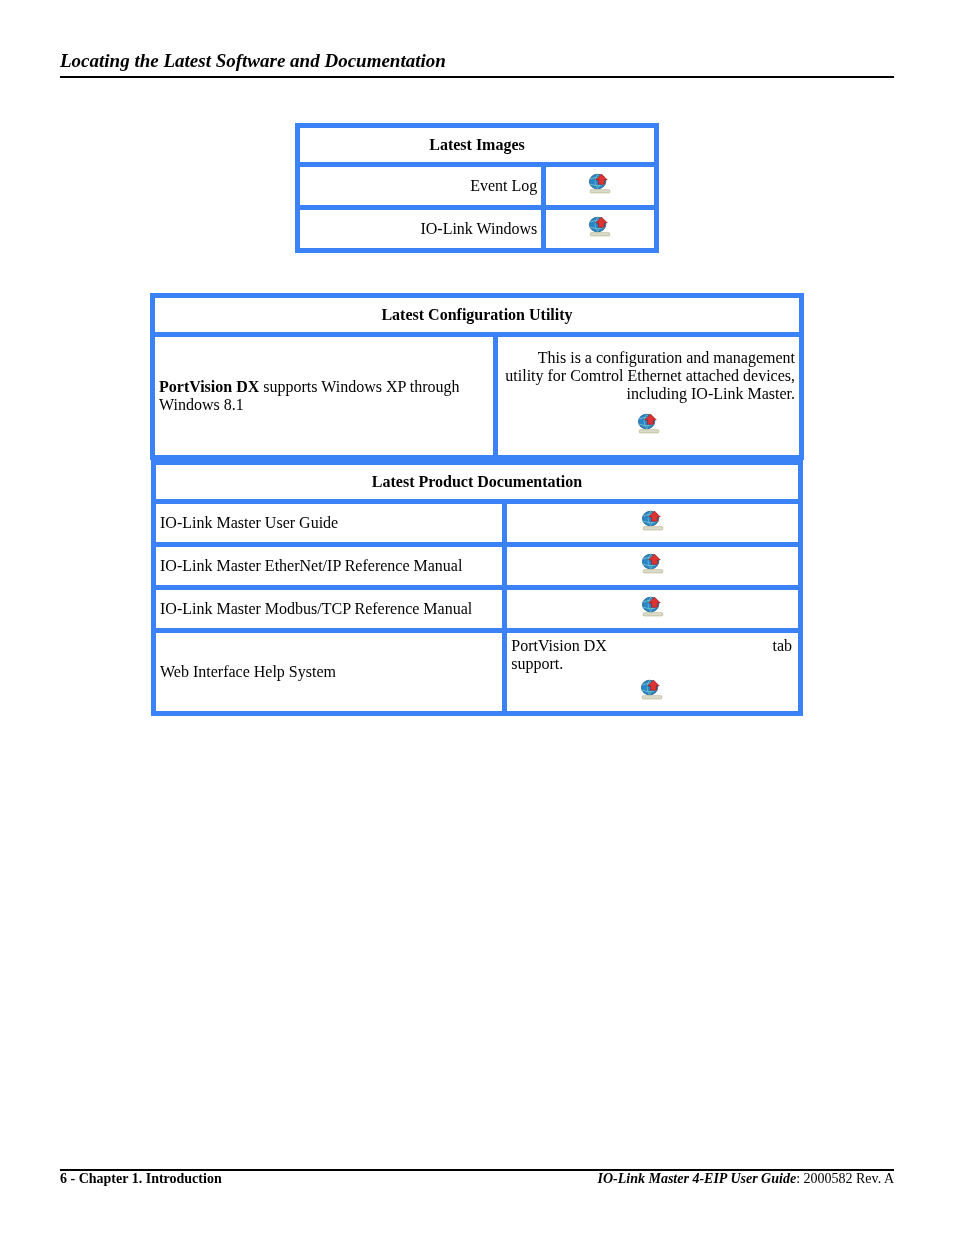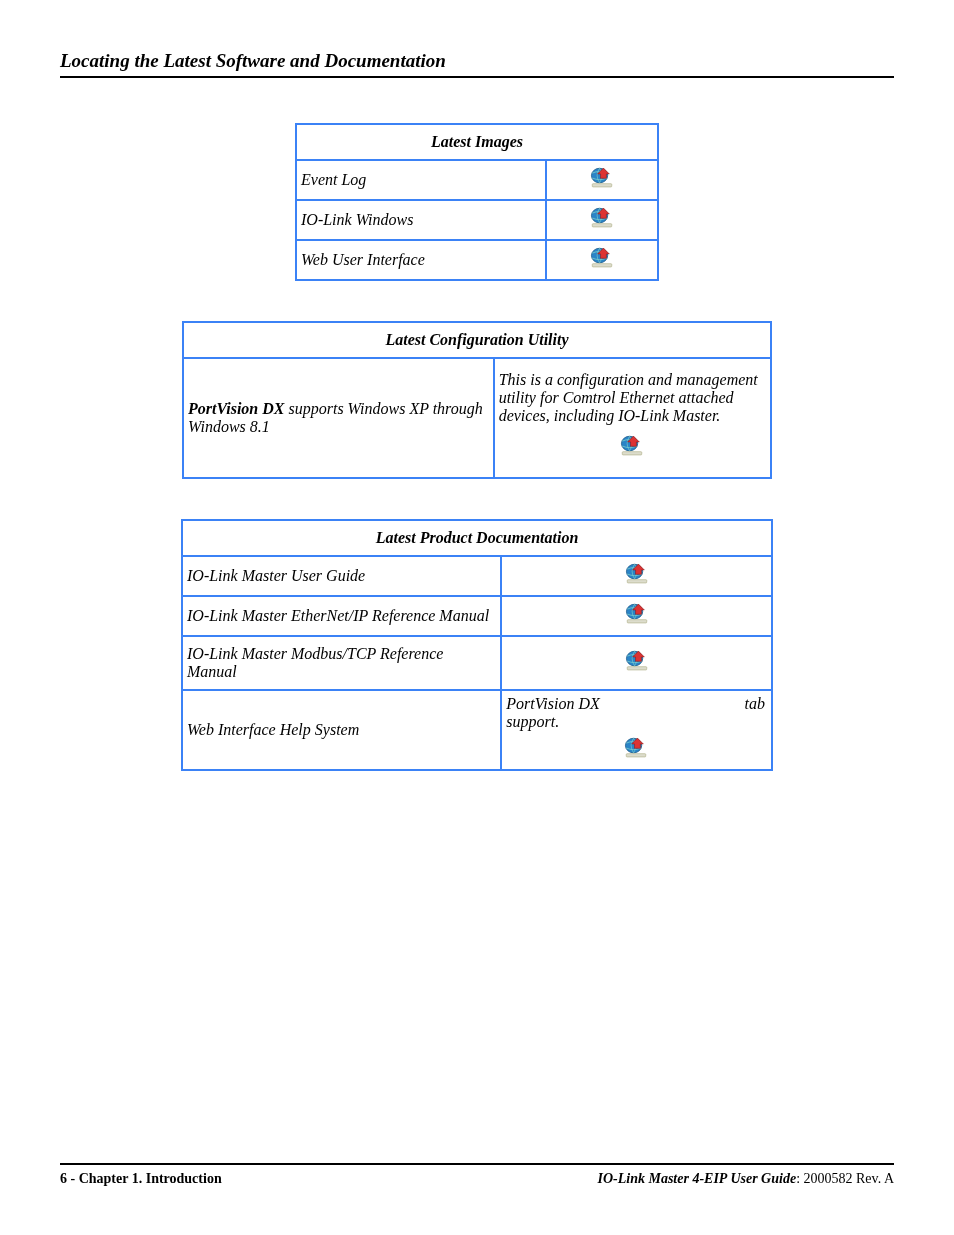--- a/index.html
+++ b/index.html
@@ -31,22 +31,21 @@
   }
   .tables-area {
     margin-top: 45px;
   }
   table {
     border-collapse: collapse;
     margin-left: auto;
     margin-right: auto;
   }
   table, th, td {
-    border: 2px solid #3b82f6;
-    font-style: italic;
+    border: 5px solid #3b82f6;
   }
   th, td {
     padding: 0;
   }
   .caption-row th {
     font-weight: bold;
     text-align: center;
     padding: 8px 4px;
     font-family: "Century Schoolbook", "New Century Schoolbook", "Times New Roman", serif;
   }
@@ -60,46 +59,45 @@
     padding: 6px 4px;
   }
   .globe-icon {
     display: inline-block;
     width: 26px;
     height: 22px;
     position: relative;
   }
   .globe-icon svg { display: block; }
   .t1 { width: 364px; }
-  .t1 .col-label { width: 255px; }
+  .t1 .col-label { width: 255px; text-align: right; }
   .t1 .col-icon  { width: 109px; }
 
-  .t2 { width: 590px; margin-top: 40px; }
+  .t2 { width: 654px; margin-top: 40px; }
   .t2 .col-left  { width: 313px; }
   .t2 .col-right { width: 277px; }
   .t2 .cell { vertical-align: middle; }
-  .t2 .desc-cell { vertical-align: top; padding: 12px 4px; }
+  .t2 .desc-cell { vertical-align: top; padding: 12px 4px; text-align: right; }
   .t2 .desc-icon { text-align: center; margin-top: 10px; margin-bottom: 4px; }
 
-  .t3 { width: 592px; margin-top: 40px; }
+  .t3 { width: 652px; }
   .t3 .col-left  { width: 357px; }
   .t3 .col-right { width: 295px; }
   .t3 .cell { padding: 8px 4px; }
   .t3 .webhelp-left { vertical-align: middle; }
   .t3 .webhelp-right { vertical-align: top; padding: 4px 6px 6px 4px; }
   .t3 .webhelp-line1 { display: flex; justify-content: space-between; }
   .t3 .webhelp-icon { text-align: center; margin-top: 6px; }
 
   .footer {
     position: absolute;
     left: 60px;
     right: 60px;
     bottom: 48px;
     border-top: 2px solid #000;
-    padding-top: 6px;
     font-size: 14px;
     display: flex;
     justify-content: space-between;
   }
   .footer .left { font-weight: bold; }
   .footer .right .title { font-style: italic; font-weight: bold; }
 </style>
 </head>
 <body>
 
@@ -135,28 +133,20 @@
         </td>
       </tr>
       <tr>
         <td class="cell col-label">IO-Link Windows</td>
         <td class="icon-cell col-icon">
           <a class="globe-icon"><svg width="26" height="22">
                   <use href="#dl"></use>
                 </svg></a>
         </td>
       </tr>
-      <tr>
-        <td class="cell col-label">Web User Interface</td>
-        <td class="icon-cell col-icon">
-          <a class="globe-icon"><svg width="26" height="22">
-                  <use href="#dl"></use>
-                </svg></a>
-        </td>
-      </tr>
     </tbody>
       </table>
 
     <table class="t2">
       <tbody>
           <tr class="caption-row">
         <th colspan="2">Latest Configuration Utility</th>
       </tr>
       <tr>
         <td class="cell col-left">

